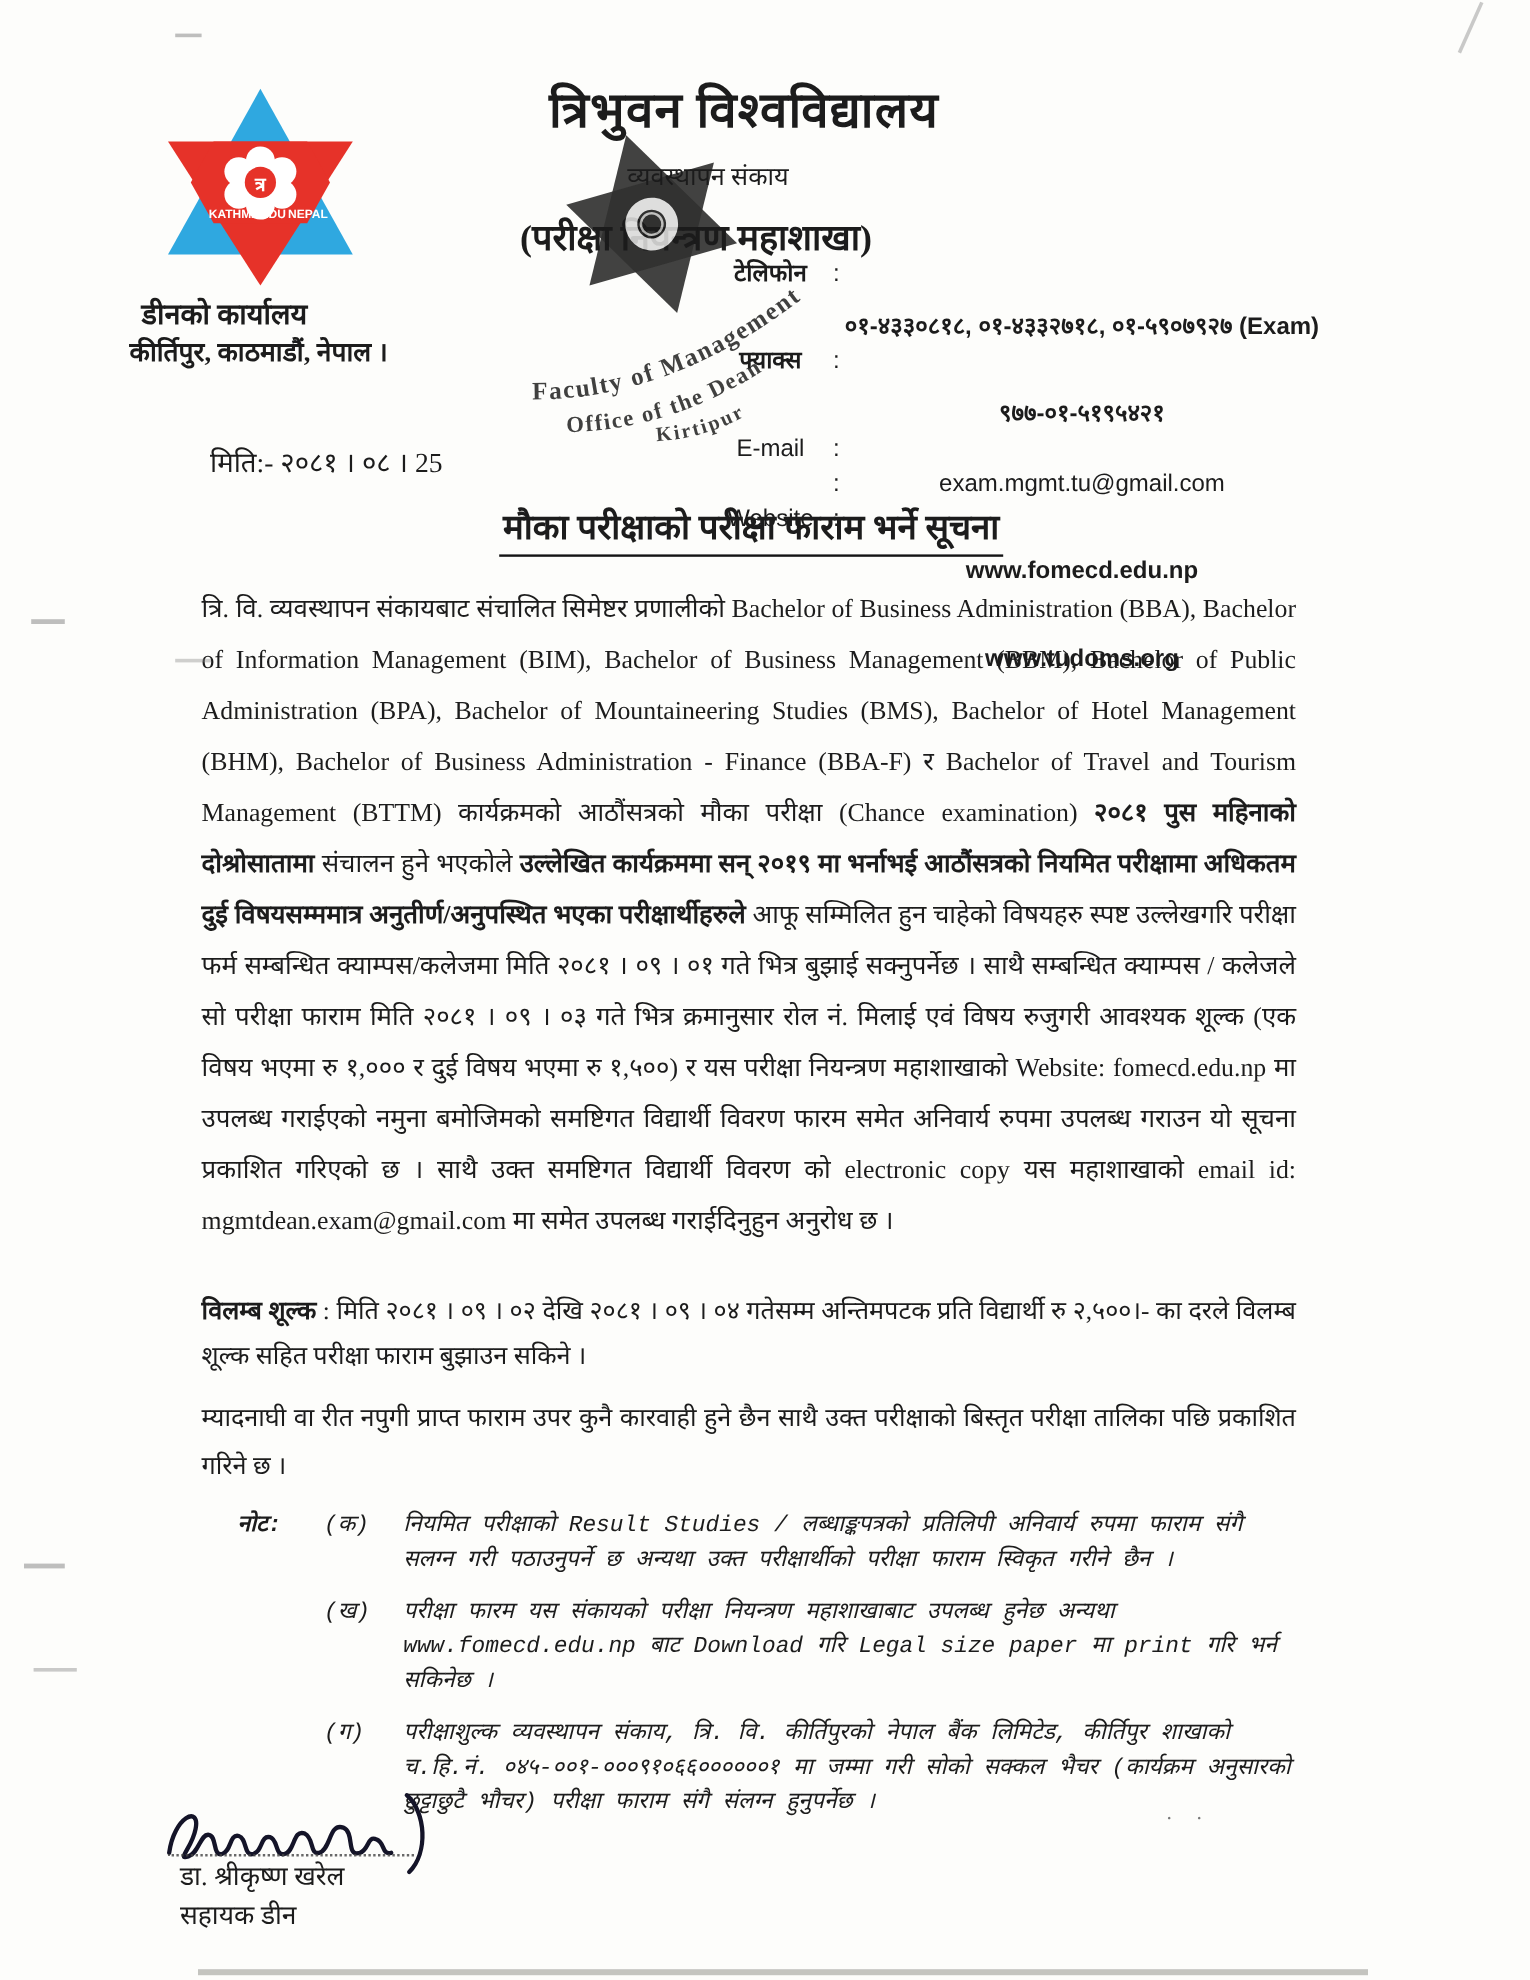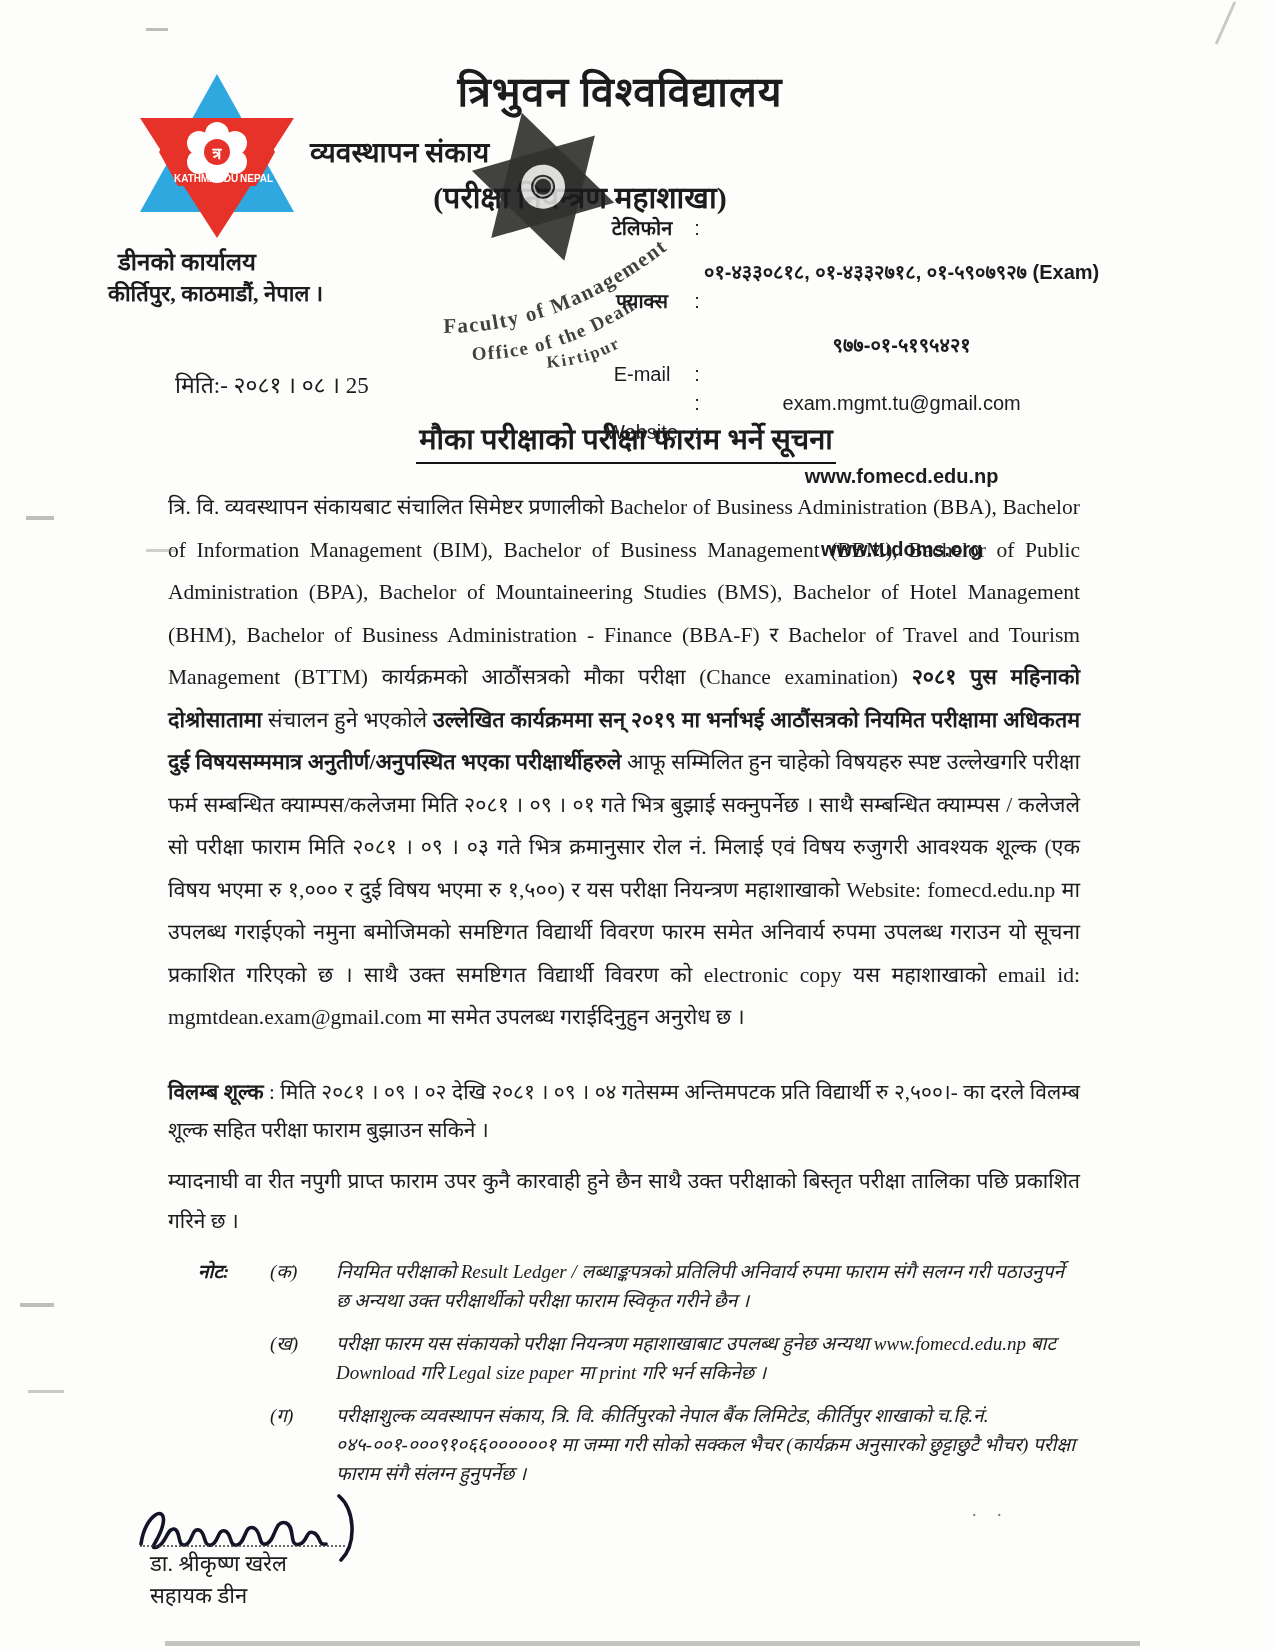--- a/index.html
+++ b/index.html
@@ -7,22 +7,22 @@
     position:relative;width:1275px;height:1650px;margin:0 auto;
     background:#fdfdfb;overflow:hidden;color:#1c1c1c;
     font-family:"Liberation Serif", serif;
   }
   
   .logo{position:absolute;left:112px;top:72px;width:210px;height:168px;}
   .office-line1{position:absolute;left:118px;top:244px;font-size:24px;font-weight:bold;text-align:right;}
   .office-line2{position:absolute;left:108px;top:277px;font-size:22px;font-weight:bold;}
   .uni-title{position:absolute;left:340px;top:62px;width:560px;text-align:center;
     font-size:41px;font-weight:bold;letter-spacing:1px;}
-  .faculty-line{position:absolute;left:310px;top:132px;width:560px;
-    font-size:28px;font-weight:bold;}
+  .faculty-line{position:absolute;left:310px;top:132px;width:560px;text-align:center;
+    font-size:21px;font-weight:normal;}
   .division-line{position:absolute;left:300px;top:176px;width:560px;text-align:center;
     font-size:30px;font-weight:bold;}
   .contact{position:absolute;left:594px;top:214px;font-family:"Liberation Sans",sans-serif;text-align:center;}
   .contact .row{display:grid;grid-template-columns:96px 14px auto;line-height:29px;font-size:20px;}
   .contact .lbl{font-weight:bold;}
   .contact .lbl.latin{font-weight:normal;}
   .contact .val.b{font-weight:bold;margin-top:44px;}
   
   .stamp{position:absolute;left:408px;top:96px;width:340px;height:280px;opacity:.9;
     transform:rotate(-6deg);pointer-events:none;}
@@ -30,21 +30,21 @@
   .dateline{position:absolute;left:175px;top:368px;font-size:23px;}
   .notice-title-wrap{position:absolute;left:170px;top:418px;width:912px;text-align:center;}
   .notice-title{display:inline-block;font-size:29px;font-weight:bold;
     border-bottom:2.5px solid #141414;padding:0 3px 5px;}
   .column{position:absolute;left:168px;top:486px;width:912px;}
   .p1{font-size:21.5px;line-height:42.5px;text-align:justify;margin:0;}
   .p2{font-size:21px;line-height:38px;text-align:justify;margin:34px 0 0;}
   .p3{font-size:21px;line-height:40px;text-align:justify;margin:12px 0 0;}
   b.dv{font-weight:bold;}
   
-  .notes{margin:16px 0 0 30px;font-style:italic;font-size:19px;line-height:29px;}
+  .notes{margin:16px 0 0 30px;font-style:italic;font-size:19px;line-height:29px;font-family:Liberation Mono, monospace;}
   .note-row{display:grid;grid-template-columns:72px 66px 1fr;margin-bottom:14px;}
   .note-label{font-weight:bold;}
   
   .sig-svg{position:absolute;left:133px;top:1492px;}
   .sig-dots{position:absolute;left:140px;top:1545px;width:205px;border-bottom:2px dotted #444;opacity:.8;}
   .sig-name{position:absolute;left:150px;top:1547px;font-size:22px;}
   .sig-role{position:absolute;left:150px;top:1579px;font-size:22px;}
   
   .art{position:absolute;background:#8a8a8a;opacity:.55;}
   .a1{left:146px;top:28px;width:22px;height:3px;}
@@ -159,21 +159,21 @@
     <p class="p1"><span>त्रि. वि. व्यवस्थापन संकायबाट संचालित सिमेष्टर प्रणालीको Bachelor of Business Administration (BBA), Bachelor of Information Management (BIM), Bachelor of Business Management (BBM), Bachelor of Public Administration (BPA), Bachelor of Mountaineering Studies (BMS), Bachelor of Hotel Management (BHM), Bachelor of Business Administration - Finance (BBA-F) र Bachelor of Travel and Tourism Management (BTTM) कार्यक्रमको आठौंसत्रको मौका परीक्षा (Chance examination) </span><b class="dv">२०८१ पुस महिनाको दोश्रोसातामा</b><span> संचालन हुने भएकोले </span><b class="dv">उल्लेखित कार्यक्रममा सन् २०१९ मा भर्नाभई आठौंसत्रको नियमित परीक्षामा अधिकतम दुई विषयसम्ममात्र अनुतीर्ण/अनुपस्थित भएका परीक्षार्थीहरुले</b><span> आफू सम्मिलित हुन चाहेको विषयहरु स्पष्ट उल्लेखगरि परीक्षा फर्म सम्बन्धित क्याम्पस/कलेजमा मिति २०८१ । ०९ । ०१ गते भित्र बुझाई सक्नुपर्नेछ । साथै सम्बन्धित क्याम्पस / कलेजले सो परीक्षा फाराम मिति २०८१ । ०९ । ०३ गते भित्र क्रमानुसार रोल नं. मिलाई एवं विषय रुजुगरी आवश्यक शूल्क (एक विषय भएमा रु १,००० र दुई विषय भएमा रु १,५००) र यस परीक्षा नियन्त्रण महाशाखाको Website: fomecd.edu.np मा उपलब्ध गराईएको नमुना बमोजिमको समष्टिगत विद्यार्थी विवरण फारम समेत अनिवार्य रुपमा उपलब्ध गराउन यो सूचना प्रकाशित गरिएको छ । साथै उक्त समष्टिगत विद्यार्थी विवरण को electronic copy यस महाशाखाको email id: mgmtdean.exam@gmail.com मा समेत उपलब्ध गराईदिनुहुन अनुरोध छ ।</span></p>
 
     <p class="p2"><b class="dv">विलम्ब शूल्क</b><span> : मिति २०८१ । ०९ । ०२  देखि २०८१ । ०९ । ०४ गतेसम्म अन्तिमपटक प्रति विद्यार्थी रु २,५००।- का दरले विलम्ब शूल्क सहित परीक्षा फाराम बुझाउन सकिने ।</span></p>
 
     <p class="p3">म्यादनाघी वा रीत नपुगी प्राप्त फाराम उपर कुनै कारवाही हुने छैन साथै उक्त परीक्षाको बिस्तृत परीक्षा तालिका पछि प्रकाशित गरिने छ ।</p>
 
     <div class="notes">
       <div class="note-row">
         <span class="note-label">नोट:</span>
         <span>(क)</span>
-        <span>नियमित परीक्षाको Result Ledger / लब्धाङ्कपत्रको प्रतिलिपी अनिवार्य रुपमा फाराम संगै सलग्न गरी पठाउनुपर्ने छ अन्यथा उक्त परीक्षार्थीको परीक्षा फाराम स्विकृत गरीने छैन ।</span>
+        <span>नियमित परीक्षाको Result Studies / लब्धाङ्कपत्रको प्रतिलिपी अनिवार्य रुपमा फाराम संगै सलग्न गरी पठाउनुपर्ने छ अन्यथा उक्त परीक्षार्थीको परीक्षा फाराम स्विकृत गरीने छैन ।</span>
       </div>
       <div class="note-row">
         <span></span>
         <span>(ख)</span>
         <span>परीक्षा फारम यस संकायको परीक्षा नियन्त्रण महाशाखाबाट उपलब्ध हुनेछ अन्यथा www.fomecd.edu.np बाट Download गरि Legal size paper मा print गरि भर्न सकिनेछ ।</span>
       </div>
       <div class="note-row">
         <span></span>
         <span>(ग)</span>
         <span><span>परीक्षाशुल्क व्यवस्थापन संकाय, त्रि. वि. कीर्तिपुरको नेपाल बैंक लिमिटेड, कीर्तिपुर शाखाको च.हि.नं. ०४५-००१-</span><span>०००९१०६६००००००१</span><span> मा जम्मा गरी सोको सक्कल भैचर (कार्यक्रम अनुसारको छुट्टाछुटै भौचर) परीक्षा फाराम संगै संलग्न हुनुपर्नेछ ।</span></span>

